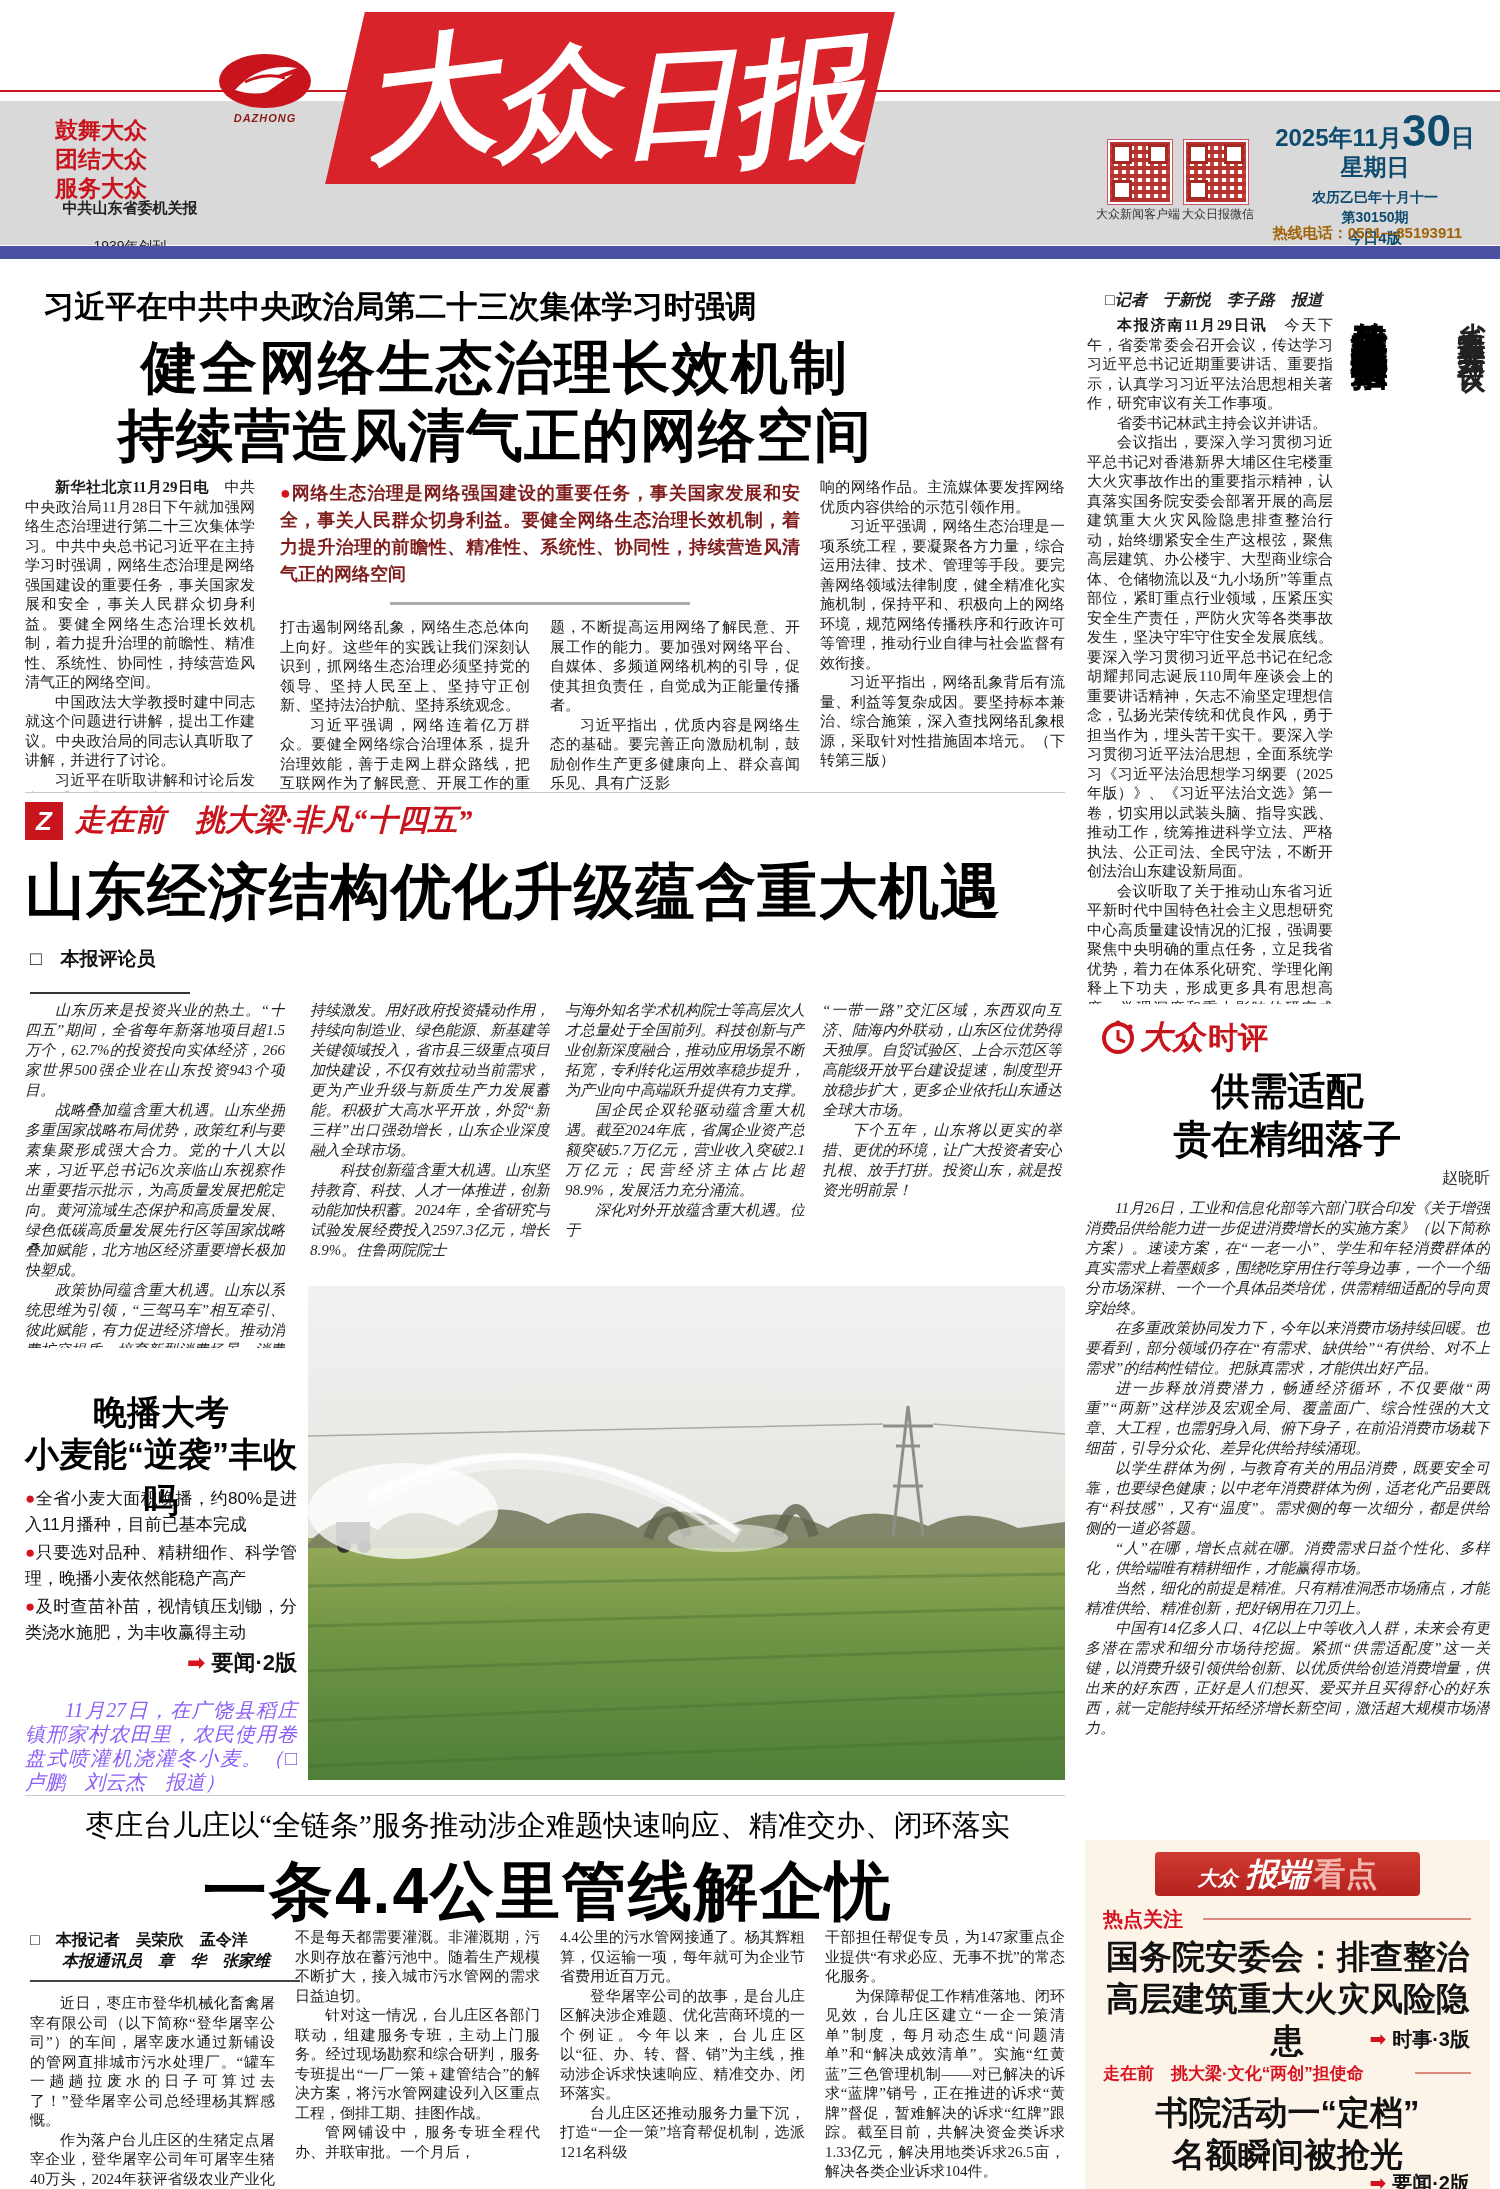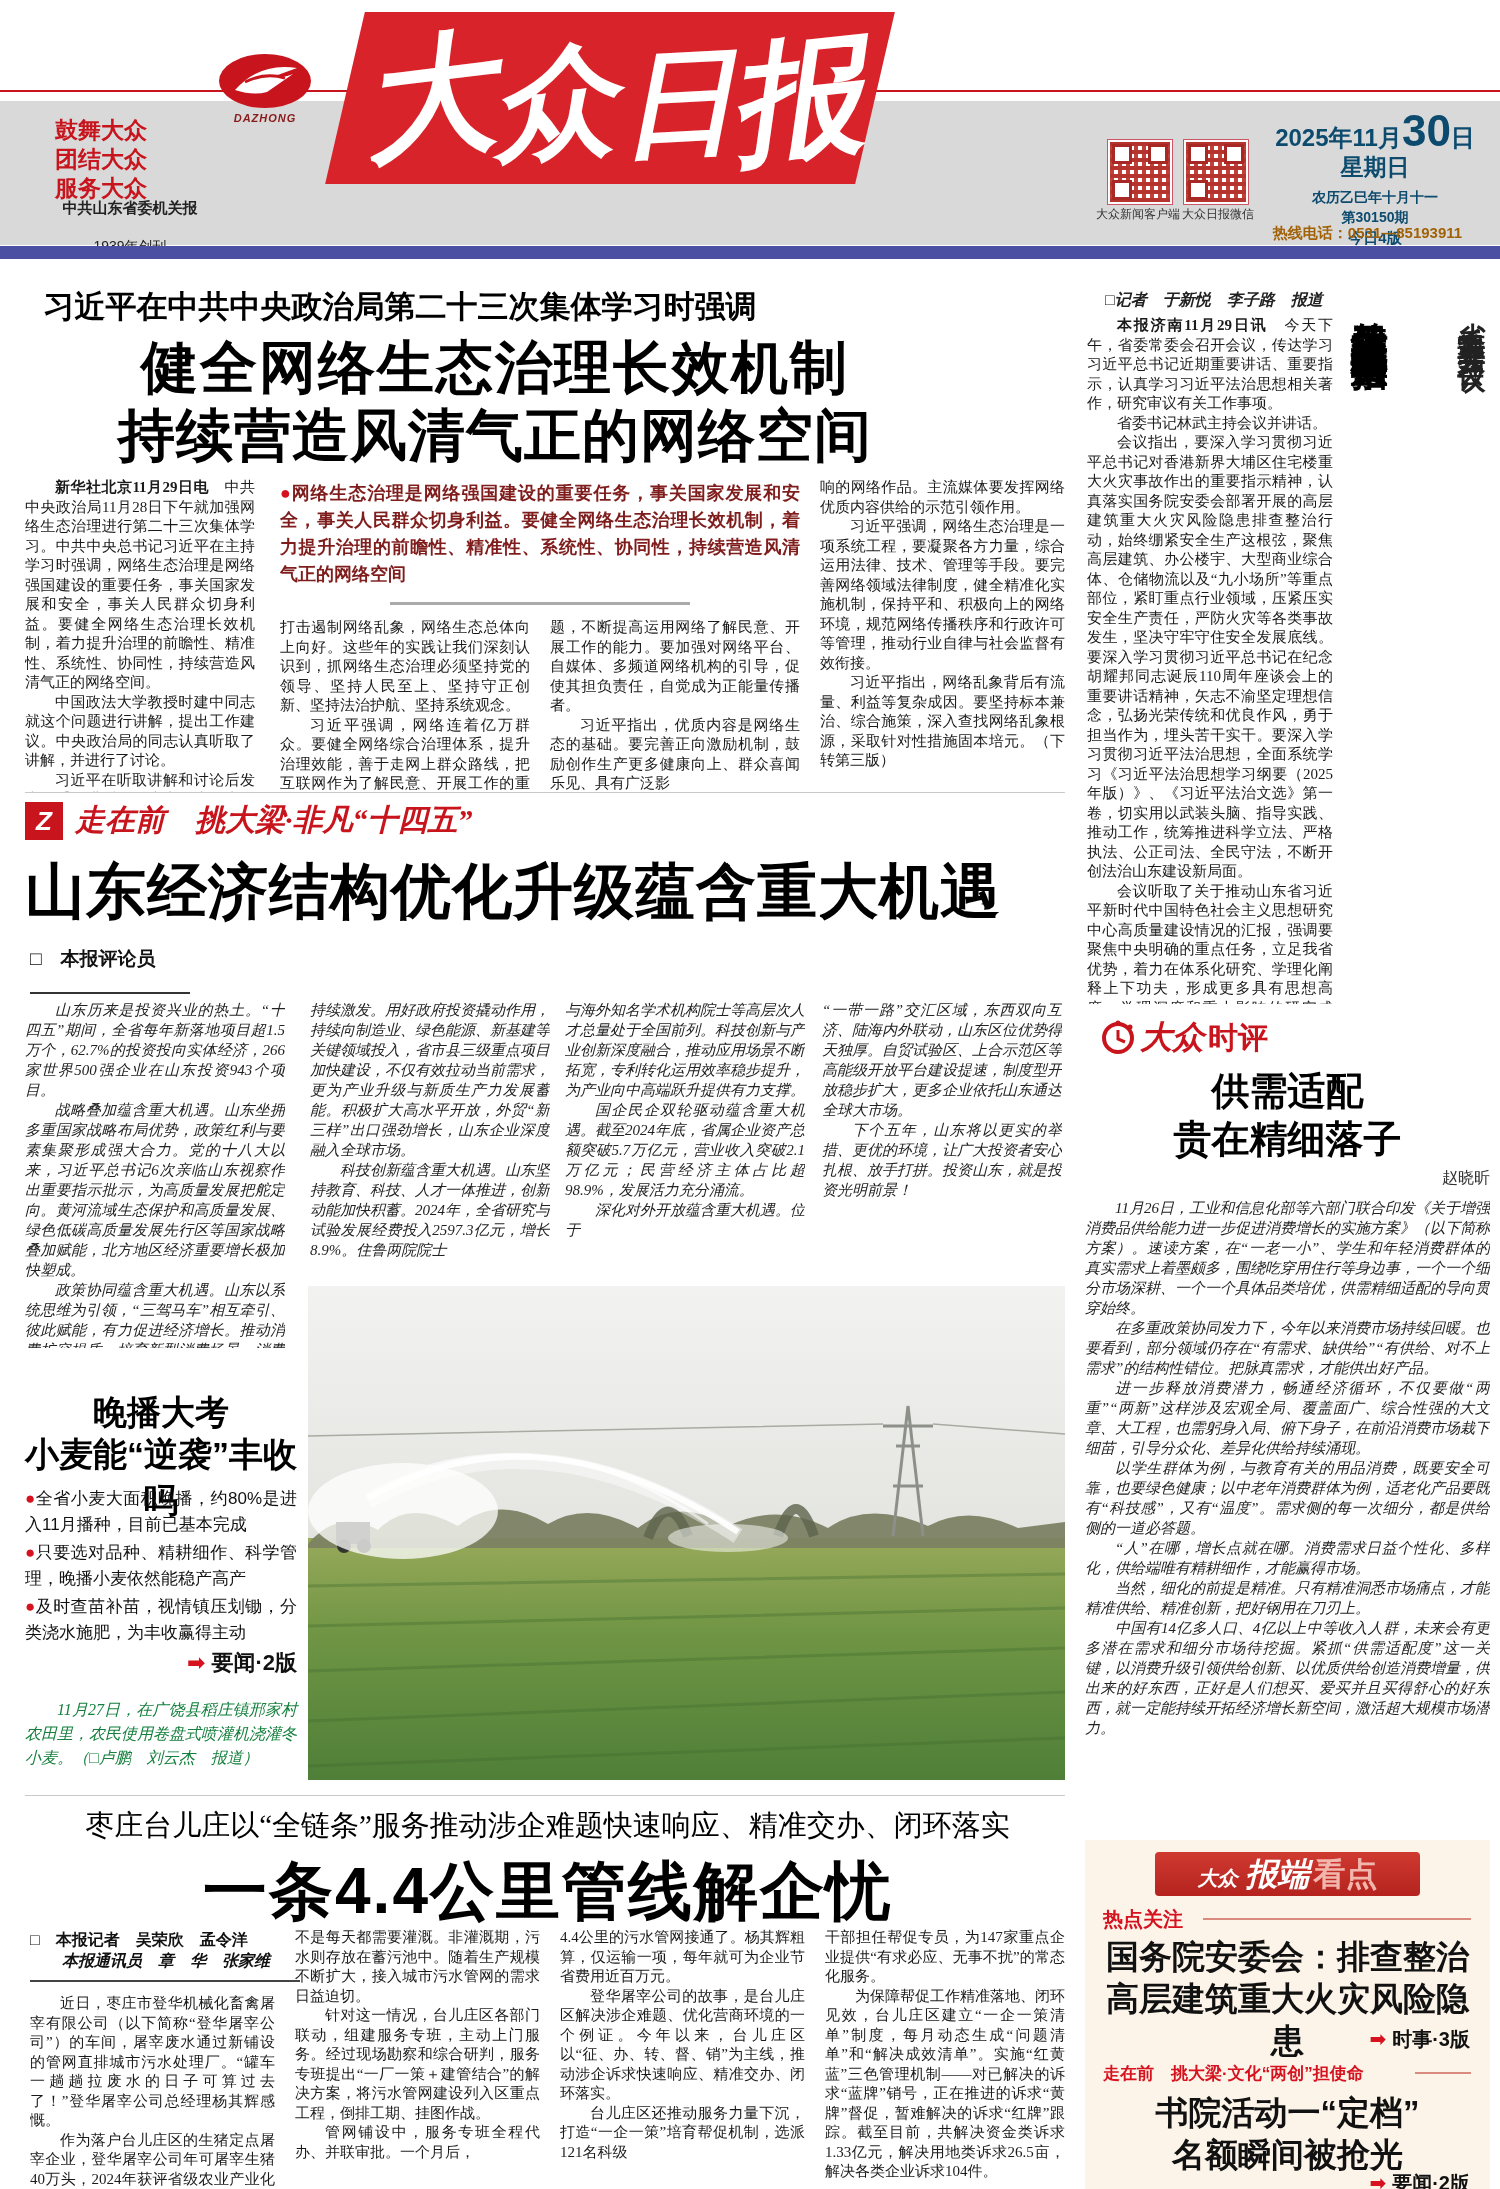--- a/index.html
+++ b/index.html
@@ -224,21 +224,21 @@
     <div class="abs big-head" style="left:25px;top:1390px;width:272px;text-align:center;font-size:34px;">晚播大考</div>
     <div class="abs big-head" style="left:25px;top:1432px;width:272px;text-align:center;font-size:34px;">小麦能“逆袭”丰收吗</div>
     <div class="abs sans" style="left:25px;top:1486px;width:272px;font-size:17px;line-height:26px;text-align:justify;color:#111;">
       <p class="firstred" style="margin:0 0 2px 0;">●全省小麦大面积晚播，约80%是进入11月播种，目前已基本完成</p>
       <p class="firstred" style="margin:0 0 2px 0;">●只要选对品种、精耕细作、科学管理，晚播小麦依然能稳产高产</p>
       <p class="firstred" style="margin:0;">●及时查苗补苗，视情镇压划锄，分类浇水施肥，为丰收赢得主动</p>
     </div>
     <div class="abs linkline" style="left:95px;top:1648px;width:202px;text-align:right;">
       <span class="arr">➡</span><span>要闻·2版</span>
     </div>
-    <div class="abs kai" style="left:25px;top:1698px;width:272px;font-size:16px;line-height:24px;text-align:justify;text-indent:2em;color:#15803d;">11月27日，在广饶县稻庄镇邢家村农田里，农民使用卷盘式喷灌机浇灌冬小麦。（□卢鹏　刘云杰　报道）</div>
+    <div class="abs kai" style="left:25px;top:1698px;width:272px;font-size:20px;line-height:24px;text-align:justify;text-indent:2em;color:#8b5cf6;">11月27日，在广饶县稻庄镇邢家村农田里，农民使用卷盘式喷灌机浇灌冬小麦。（□卢鹏　刘云杰　报道）</div>
   </div>
 
   <div class="abs rule" style="left:25px;top:1795px;width:1040px;"></div>
 
   <div>
     <div class="abs serif" style="left:30px;top:1806px;width:1035px;text-align:center;font-size:29px;color:#000;">枣庄台儿庄以“全链条”服务推动涉企难题快速响应、精准交办、闭环落实</div>
     <div class="abs big-head" style="left:30px;top:1848px;width:1035px;text-align:center;font-size:64px;letter-spacing:2px;">一条4.4公里管线解企忧</div>
     <div class="abs" style="left:30px;top:1930px;width:270px;border-bottom:2px solid #444;padding-bottom:8px;">
       <div class="serif" style="font-size:16px;font-weight:bold;">□　本报记者　吴荣欣　孟令洋</div>
       <div class="serif" style="font-size:16px;font-weight:bold;font-style:italic;text-indent:2em;">本报通讯员　章　华　张家维</div>

